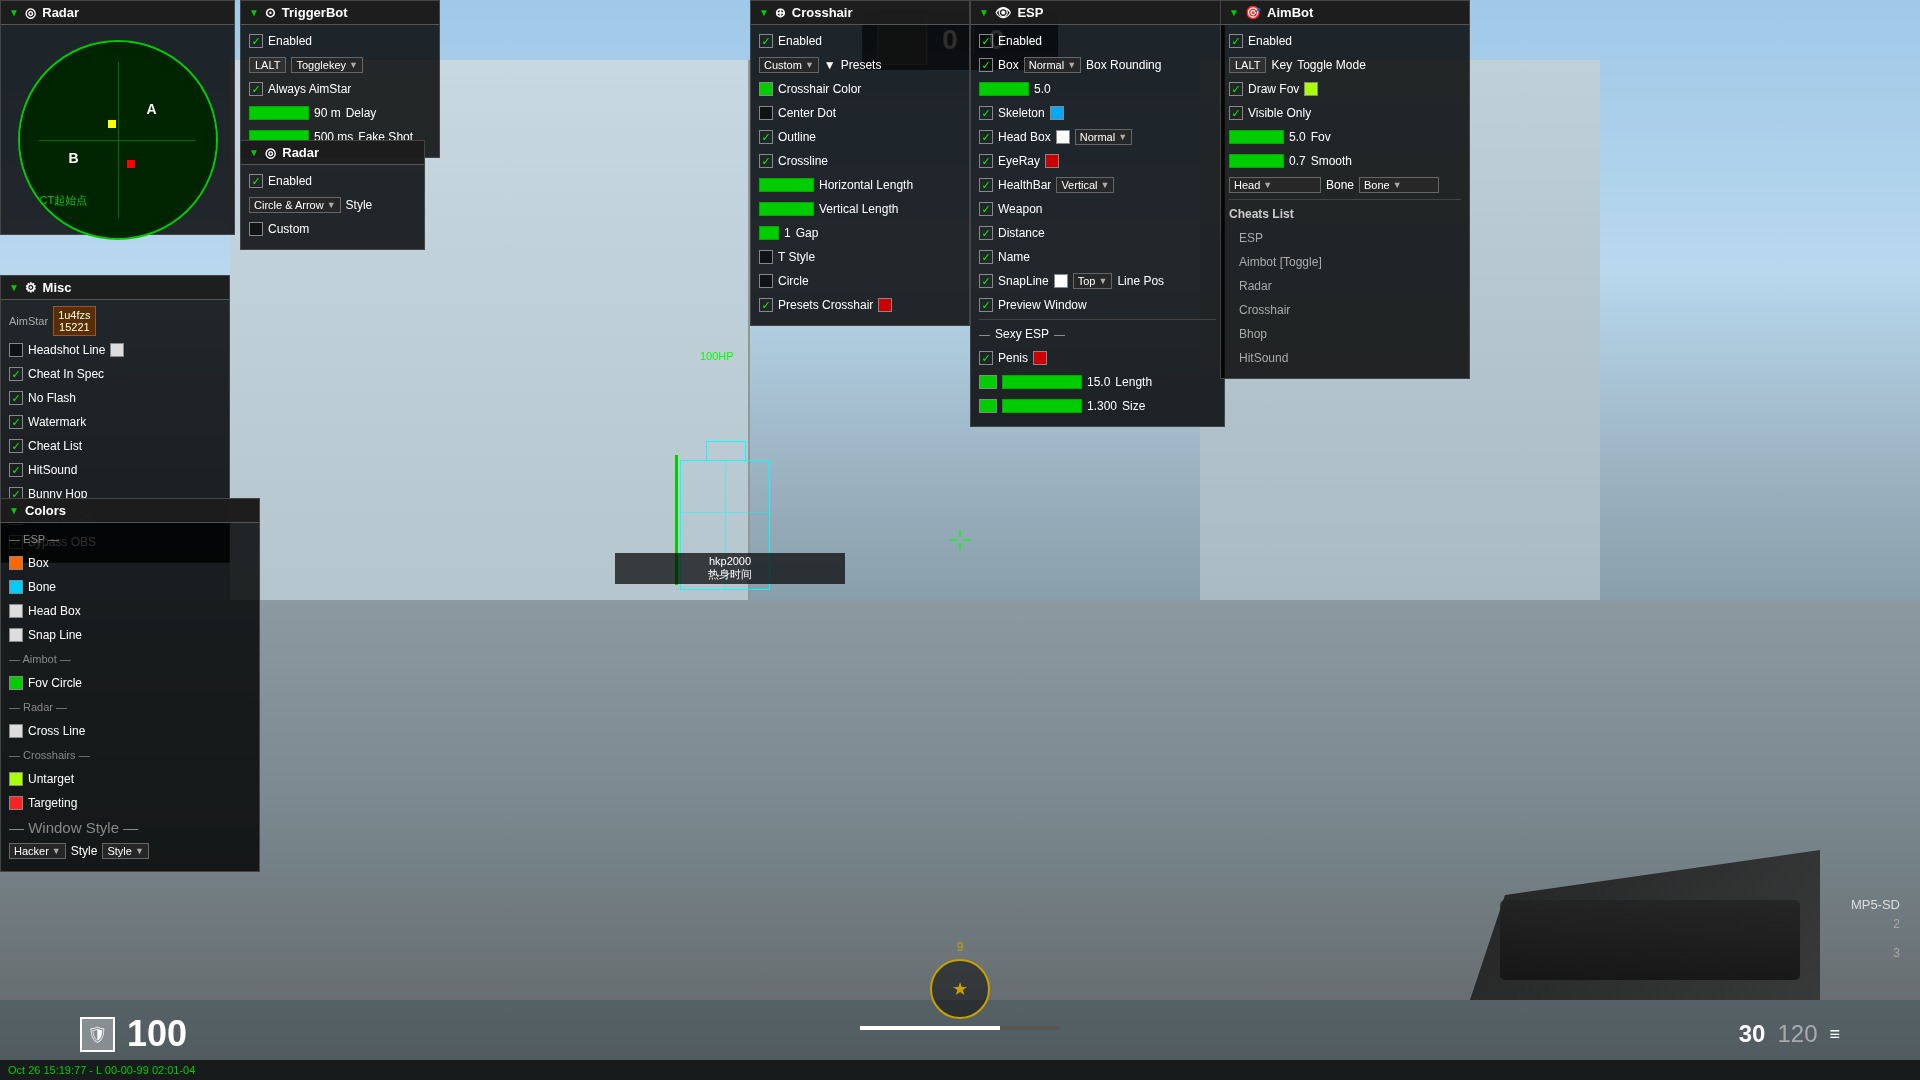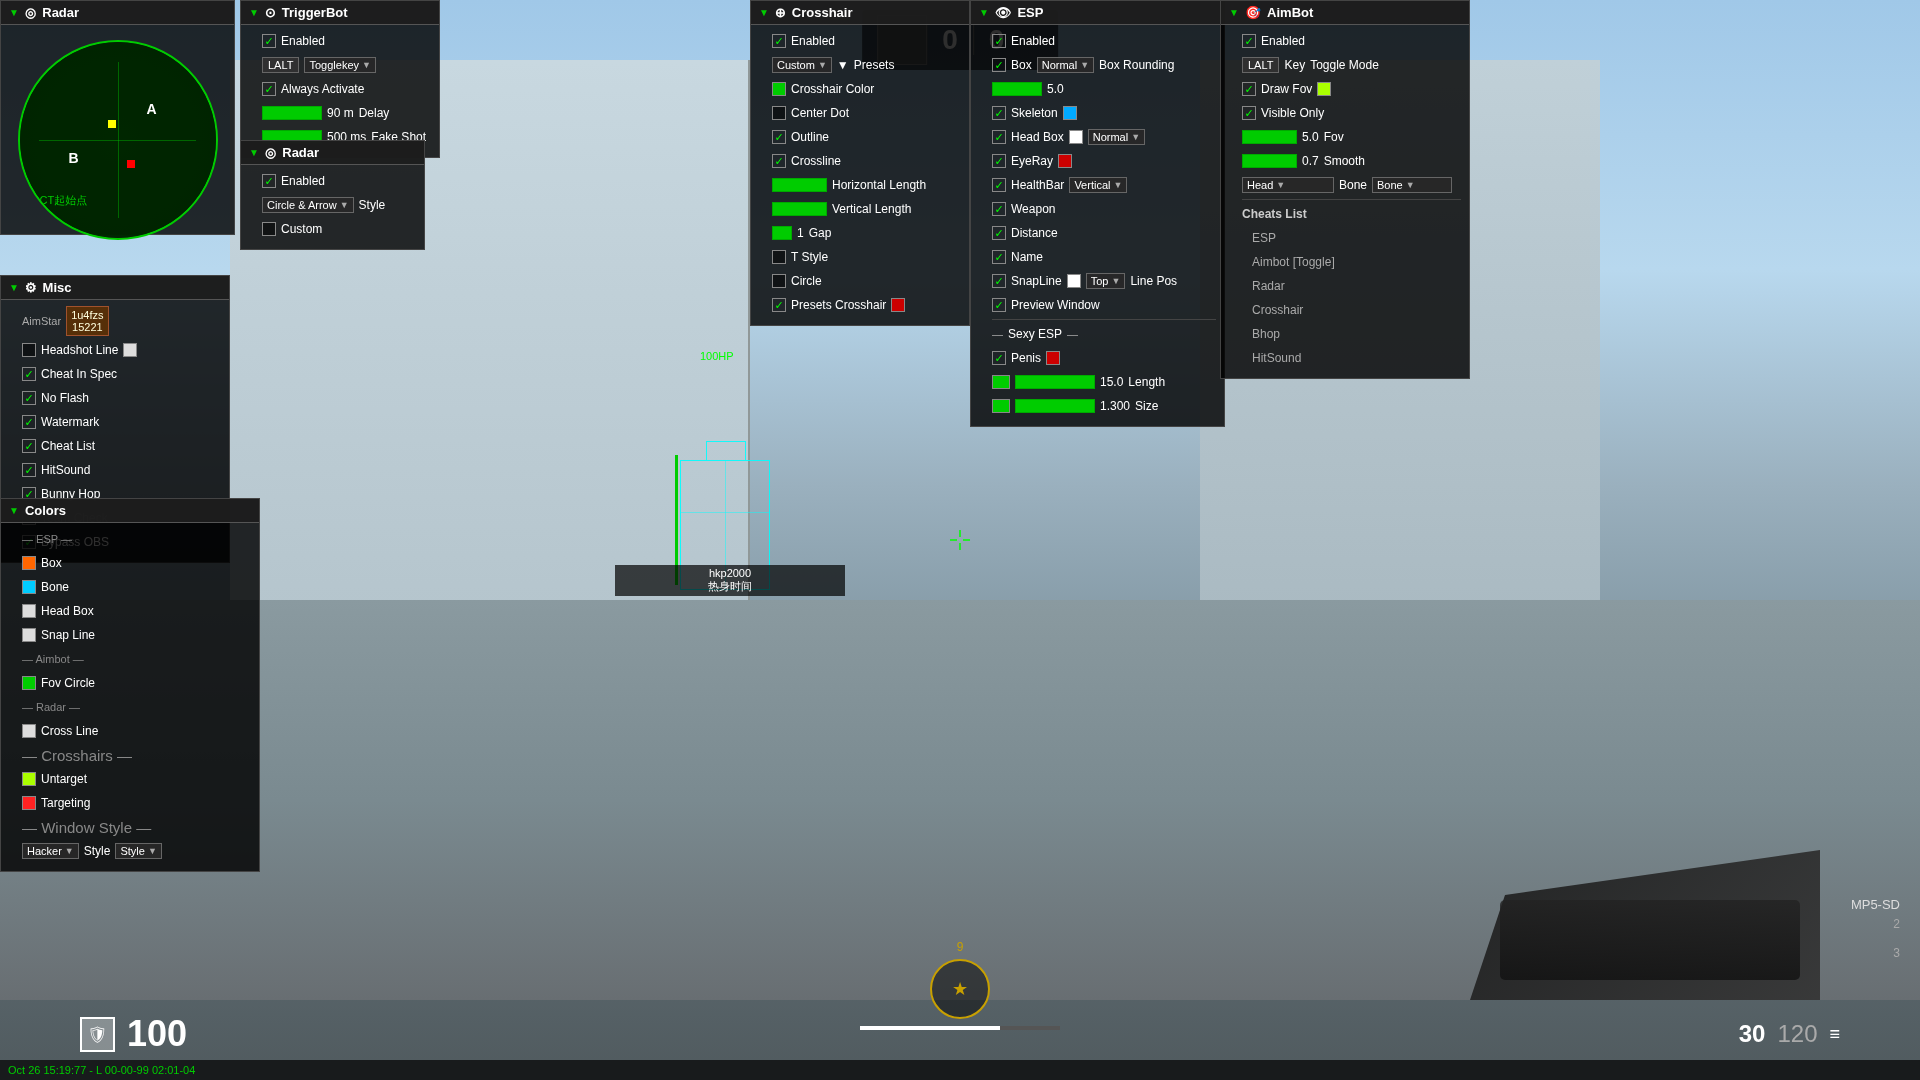--- a/index.html
+++ b/index.html
@@ -45,21 +45,20 @@
       display: flex;
       align-items: center;
       gap: 6px;
       border-bottom: 1px solid #555;
       font-size: 13px;
       font-weight: bold;
     }
 
     .panel-body {
       padding: 6px 8px;
-      margin-left: 13px;
     }
 
     .row {
       display: flex;
       align-items: center;
       gap: 5px;
       margin-bottom: 4px;
       min-height: 20px;
     }
 
@@ -342,21 +341,21 @@
   <div style="position:absolute;left:680px;top:460px;width:90px;height:130px;border:1px solid #00ffff;opacity:0.9;">
 
     <div style="position:absolute;top:0;left:50%;width:1px;height:100%;background:#00ffff;opacity:0.5;"></div>
     <div style="position:absolute;top:40%;left:0;width:100%;height:1px;background:#00ffff;opacity:0.5;"></div>
 
     <div style="position:absolute;top:-20px;left:25px;width:40px;height:20px;border:1px solid #00ffff;"></div>
   </div>
 
   <div style="position:absolute;left:675px;top:455px;width:3px;height:130px;background:#00cc00;"></div>
 
-  <div class="enemy-tag" style="left:615px;top:565px;width:230px;">
+  <div class="enemy-tag" style="left:615px;top:553px;width:230px;">
     <div>hkp2000</div>
     <div>热身时间</div>
   </div>
 
   <div class="crosshair-center">
     <svg width="20" height="20" viewBox="0 0 20 20">
       <line x1="10" y1="0" x2="10" y2="7" stroke="#00ff00" stroke-width="1.5"></line>
       <line x1="10" y1="13" x2="10" y2="20" stroke="#00ff00" stroke-width="1.5"></line>
       <line x1="0" y1="10" x2="7" y2="10" stroke="#00ff00" stroke-width="1.5"></line>
       <line x1="13" y1="10" x2="20" y2="10" stroke="#00ff00" stroke-width="1.5"></line>
@@ -448,21 +447,21 @@
       <div class="row">
         <div class="checkbox checked"></div>
         <span>Enabled</span>
       </div>
       <div class="row">
         <span class="lalt-key">LALT</span>
         <span class="dropdown">Togglekey</span>
       </div>
       <div class="row">
         <div class="checkbox checked"></div>
-        <span>Always Activate</span>
+        <span>Always AimStar</span>
       </div>
       <div class="row">
         <div class="green-bar" style="width:60px;"></div>
         <span>90 m</span>
         <span>Delay</span>
       </div>
       <div class="row">
         <div class="green-bar" style="width:60px;"></div>
         <span>500 ms</span>
         <span>Fake Shot</span>
@@ -802,21 +801,21 @@
 
       <div class="row">
         <span style="color:#888;font-size:11px;">— Radar —</span>
       </div>
       <div class="row">
         <div class="color-box" style="background:#dddddd;"></div>
         <span>Cross Line</span>
       </div>
 
       <div class="row">
-        <span style="color:#888;font-size:15px;">— Crosshairs —</span>
+        <span style="color:#888;font-size:11px;">— Crosshairs —</span>
       </div>
       <div class="row">
         <div class="color-box" style="background:#aaff00;"></div>
         <span>Untarget</span>
       </div>
       <div class="row">
         <div class="color-box" style="background:#ff2222;"></div>
         <span>Targeting</span>
       </div>
 

